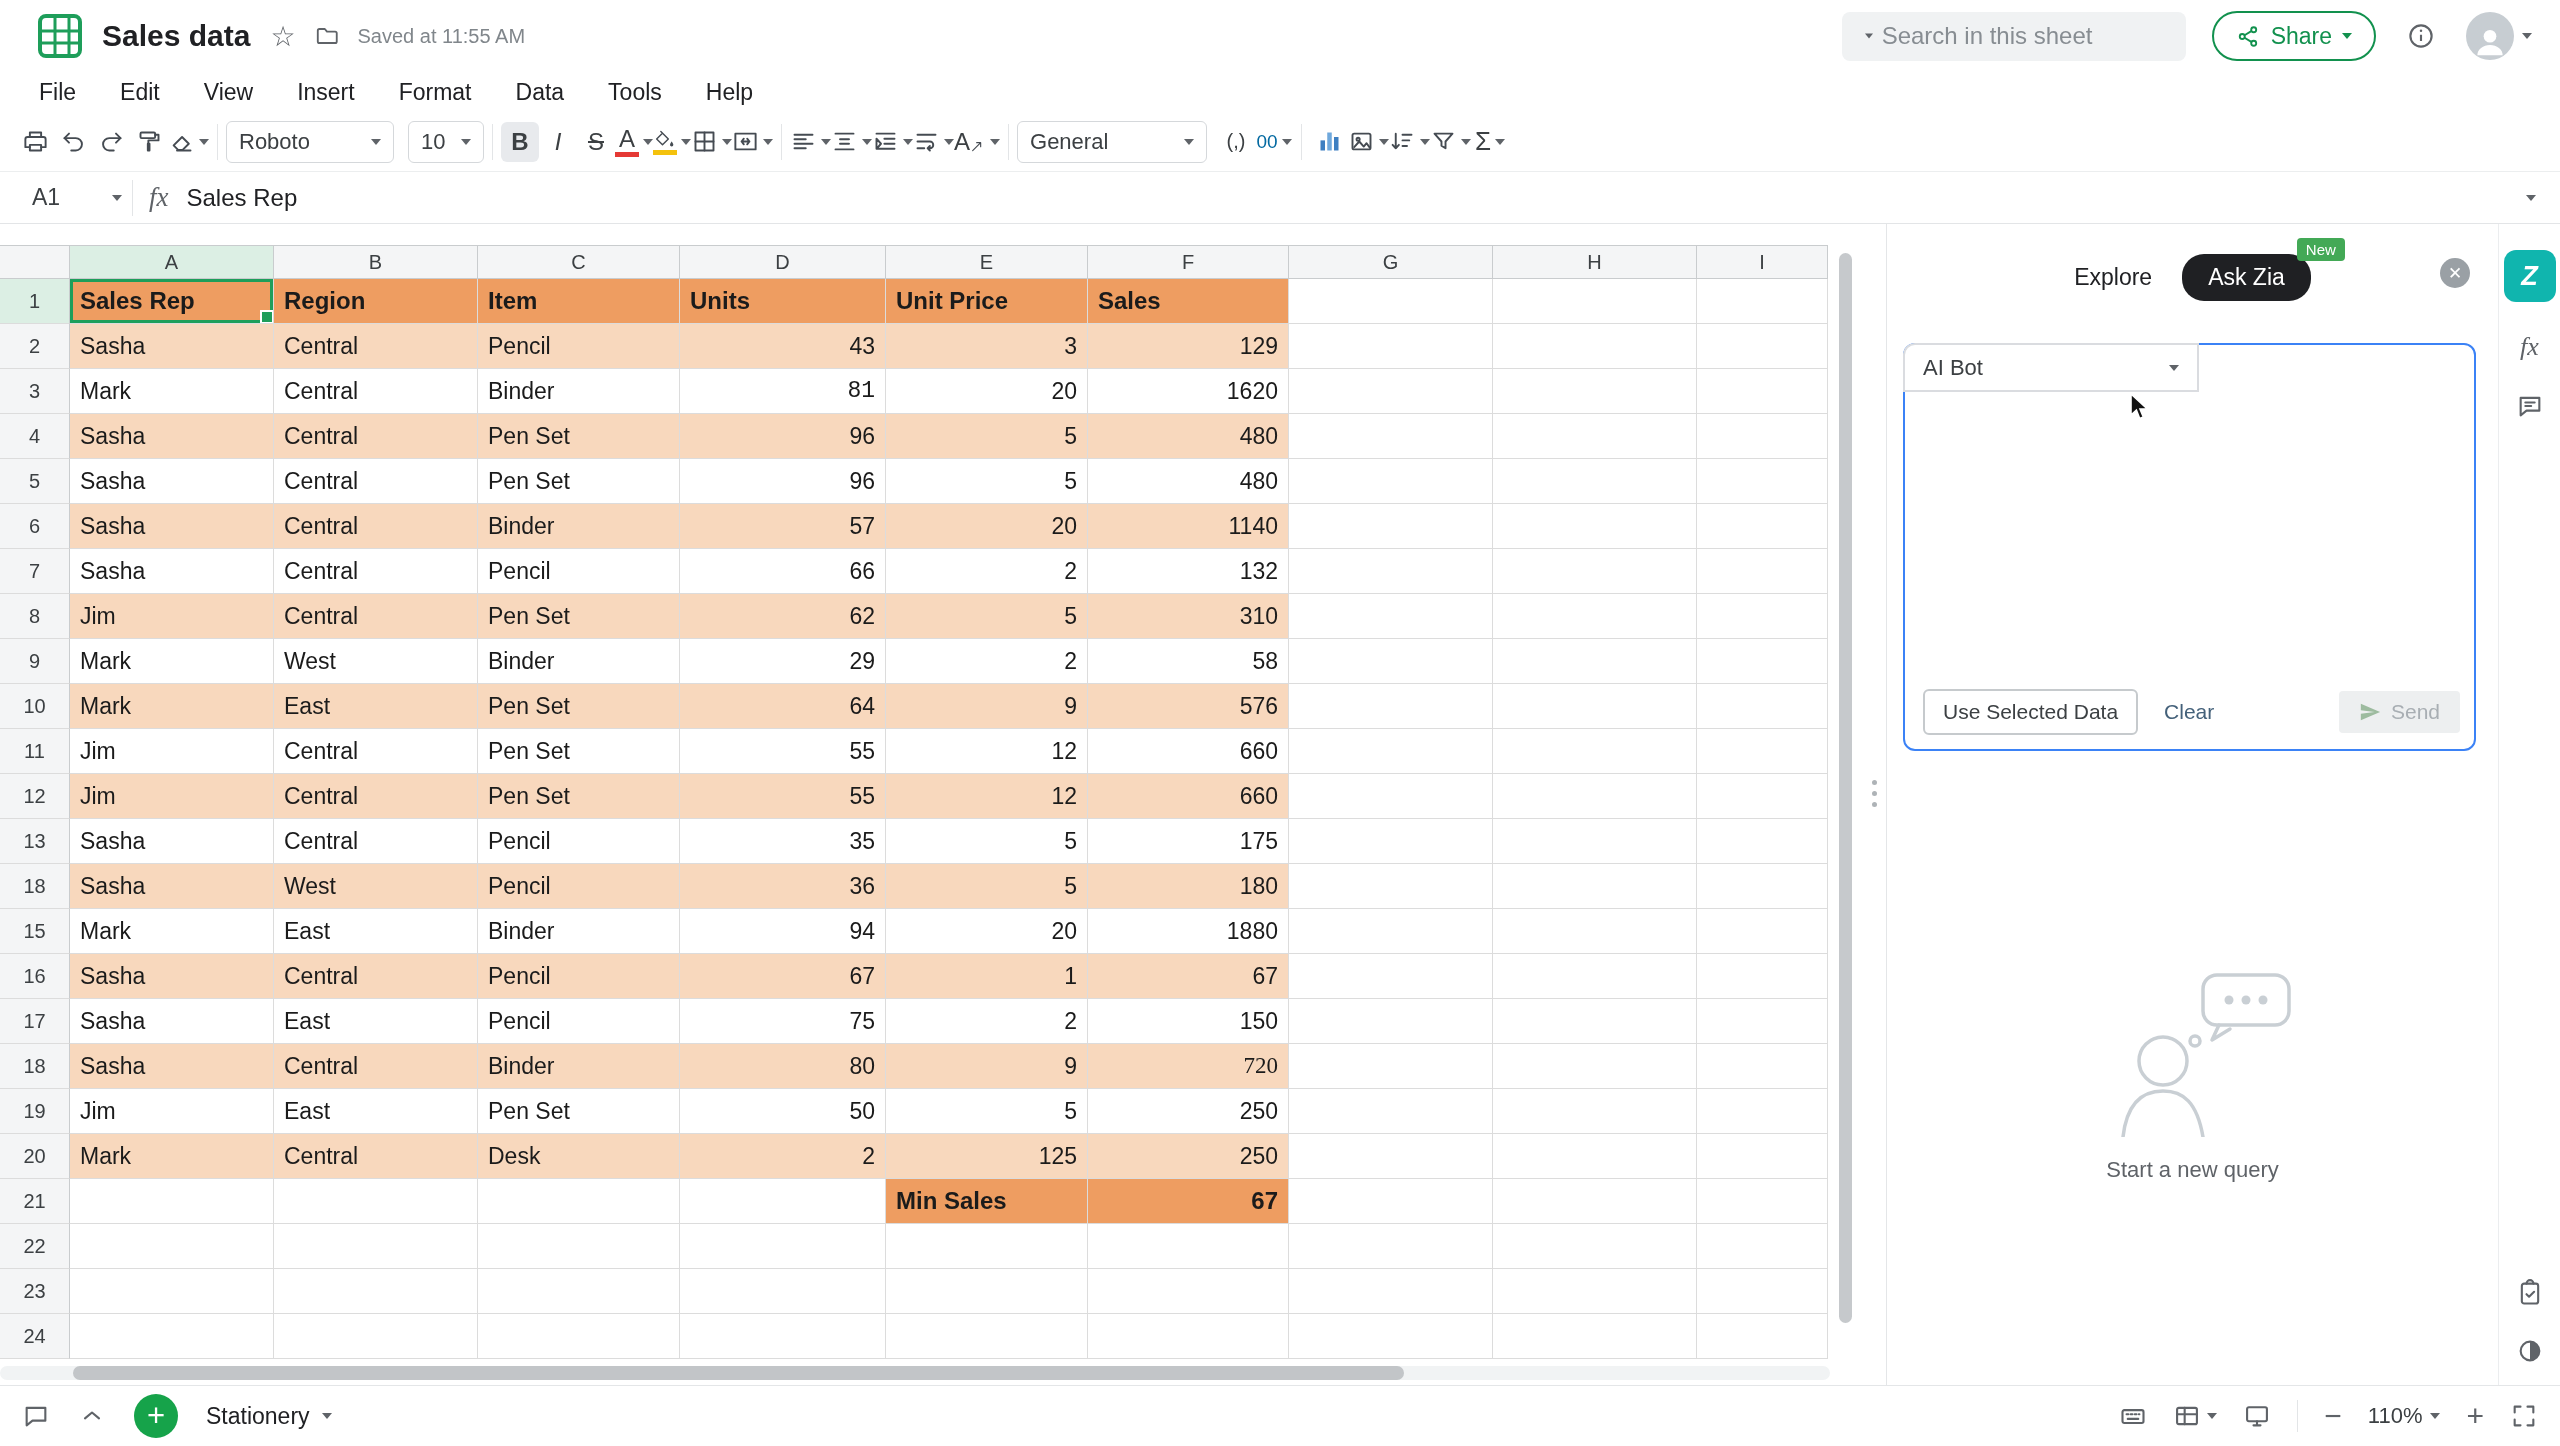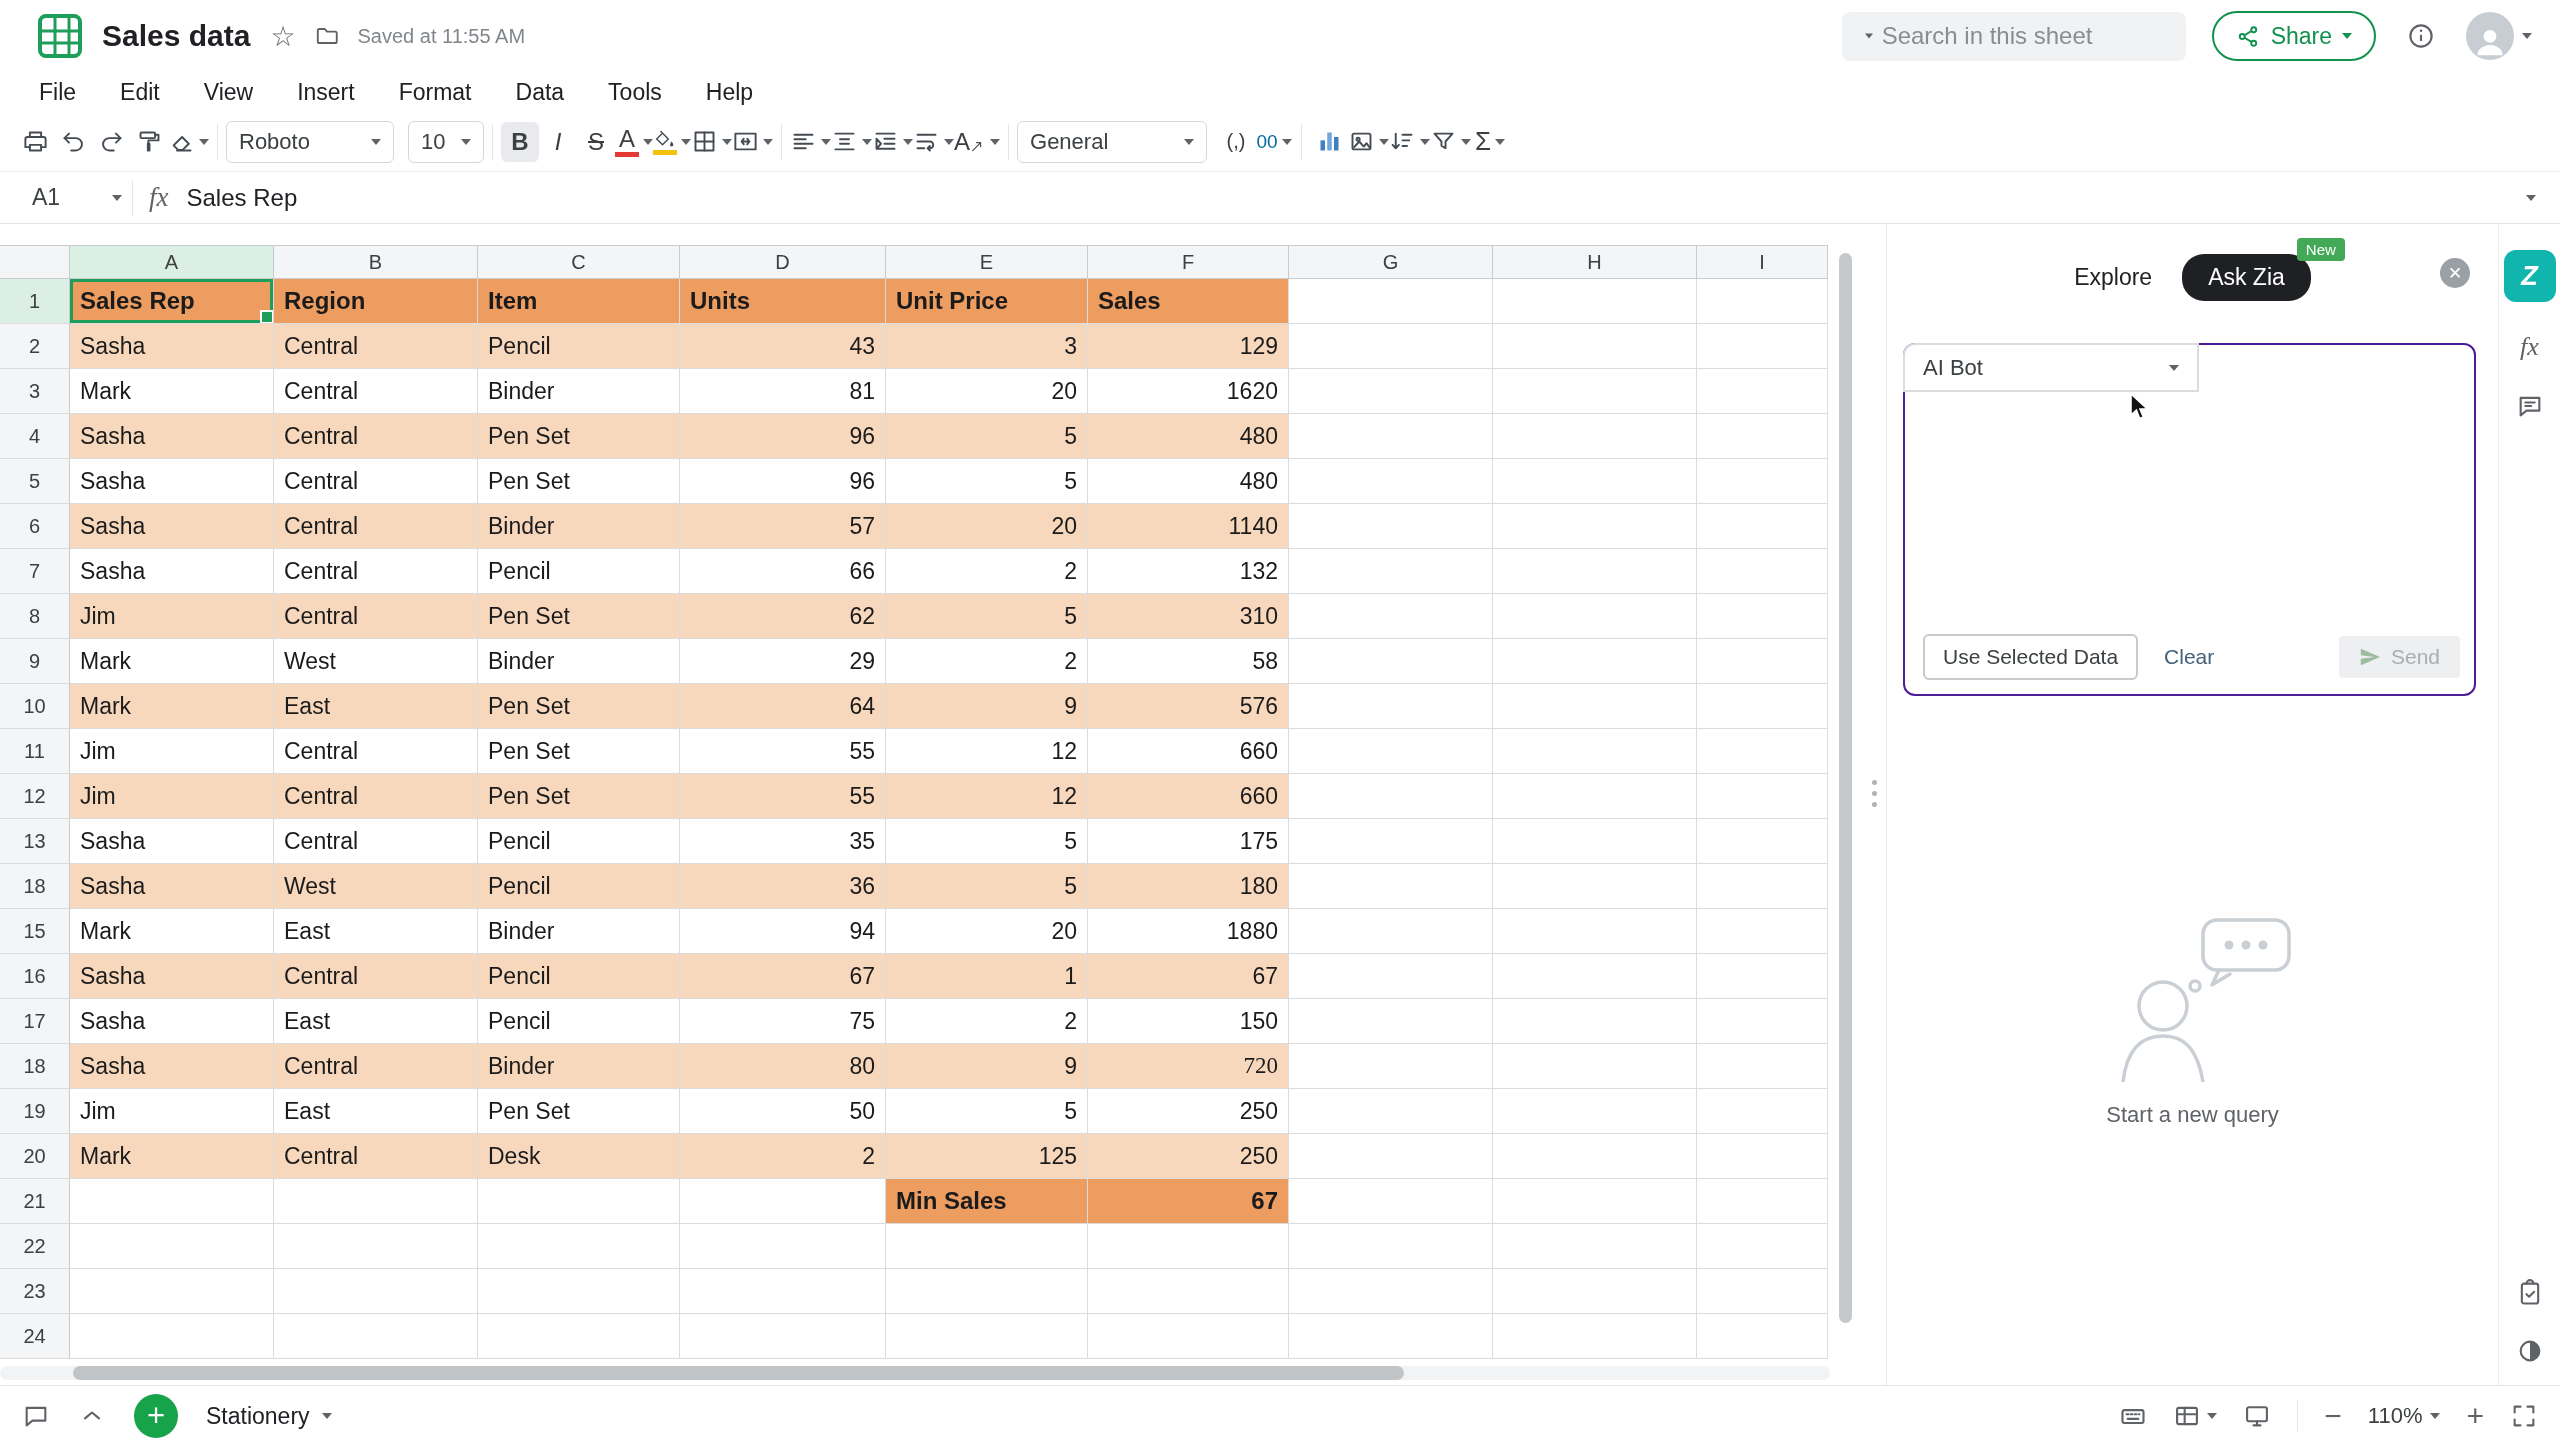--- a/index.html
+++ b/index.html
@@ -75,21 +75,21 @@
   .drag-dots i{width:5px;height:5px;border-radius:50%;background:#AEB3B7}
 
   
   .panel{position:absolute;left:1886px;top:0;right:0;height:100%;border-left:1px solid var(--line);background:#fff}
   .pcontent{position:absolute;left:0;top:0;right:62px;height:100%}
   .ptabs{display:flex;align-items:center;justify-content:center;margin-top:30px;gap:30px}
   .tab-explore{font-size:23px;color:#202124;cursor:pointer}
   .tab-zia{position:relative;background:#1F2023;color:#fff;font-size:23px;border-radius:22px;padding:10px 26px;cursor:pointer}
   .new-badge{position:absolute;top:-16px;right:-34px;background:#43A956;color:#fff;font-size:15px;padding:3px 9px;border-radius:4px}
   .pclose{position:absolute;right:28px;top:34px;width:30px;height:30px;border-radius:50%;background:#9AA0A5;color:#fff;font-size:17px;display:flex;align-items:center;justify-content:center;cursor:pointer}
-  .qcard{position:relative;margin:42px 22px 0 16px;height:353px;border:2px solid #4c1d95;border-radius:12px}
+  .qcard{position:relative;margin:42px 22px 0 16px;height:408px;border:2px solid #3b82f6;border-radius:12px}
   .bot-select{position:absolute;top:-2px;left:-2px;width:296px;height:49px;border:2px solid #DADCE0;border-radius:12px 0 0 0;display:flex;align-items:center;justify-content:space-between;padding:0 18px;font-size:22px;color:#3C4043;background:#fff;cursor:pointer}
   .qcard textarea{position:absolute;top:62px;left:18px;right:18px;height:210px;border:none;outline:none;resize:none;font-size:22px;font-family:"Liberation Sans",sans-serif;color:#3C4043}
   .qcard textarea::placeholder{color:#9AA0A6}
   .qfoot{position:absolute;left:18px;right:14px;bottom:14px;display:flex;align-items:center;gap:26px}
   .btn-outline{border:2px solid #C6CACD;border-radius:6px;padding:9px 18px;font-size:21px;color:#3C4043;cursor:pointer;background:#fff}
   .link-clear{font-size:21px;color:#44617A;cursor:pointer}
   .btn-send{margin-left:auto;background:#EDEFF0;border-radius:4px;padding:9px 20px;font-size:21px;color:#A8AEB3;display:flex;align-items:center;gap:10px;cursor:default}
   .btn-send svg{width:22px;height:22px;fill:#9DBB9F;stroke:none}
   .empty{margin-top:214px;text-align:center}
   .empty svg{width:215px;height:172px;fill:none;stroke:#C9CFD4;stroke-width:3.5;stroke-linecap:round;stroke-linejoin:round}
@@ -393,21 +393,21 @@
           <div class="g-cell band num" style="width: 201px;">129</div>
           <div class="g-cell" style="width: 204px;"></div>
           <div class="g-cell" style="width: 204px;"></div>
           <div class="g-cell" style="width: 131px;"></div>
         </div>
         <div class="grow">
           <div class="g-rowhdr">3</div>
           <div class="g-cell" style="width: 204px;">Mark</div>
           <div class="g-cell" style="width: 204px;">Central</div>
           <div class="g-cell" style="width: 202px;">Binder</div>
-          <div class="g-cell num" style="width: 206px;">81</div>
+          <div class="g-cell num" style="width: 206px; font-family: Liberation Mono, monospace;">81</div>
           <div class="g-cell num" style="width: 202px;">20</div>
           <div class="g-cell num" style="width: 201px;">1620</div>
           <div class="g-cell" style="width: 204px;"></div>
           <div class="g-cell" style="width: 204px;"></div>
           <div class="g-cell" style="width: 131px;"></div>
         </div>
         <div class="grow">
           <div class="g-rowhdr">4</div>
           <div class="g-cell band" style="width: 204px;">Sasha</div>
           <div class="g-cell band" style="width: 204px;">Central</div>

